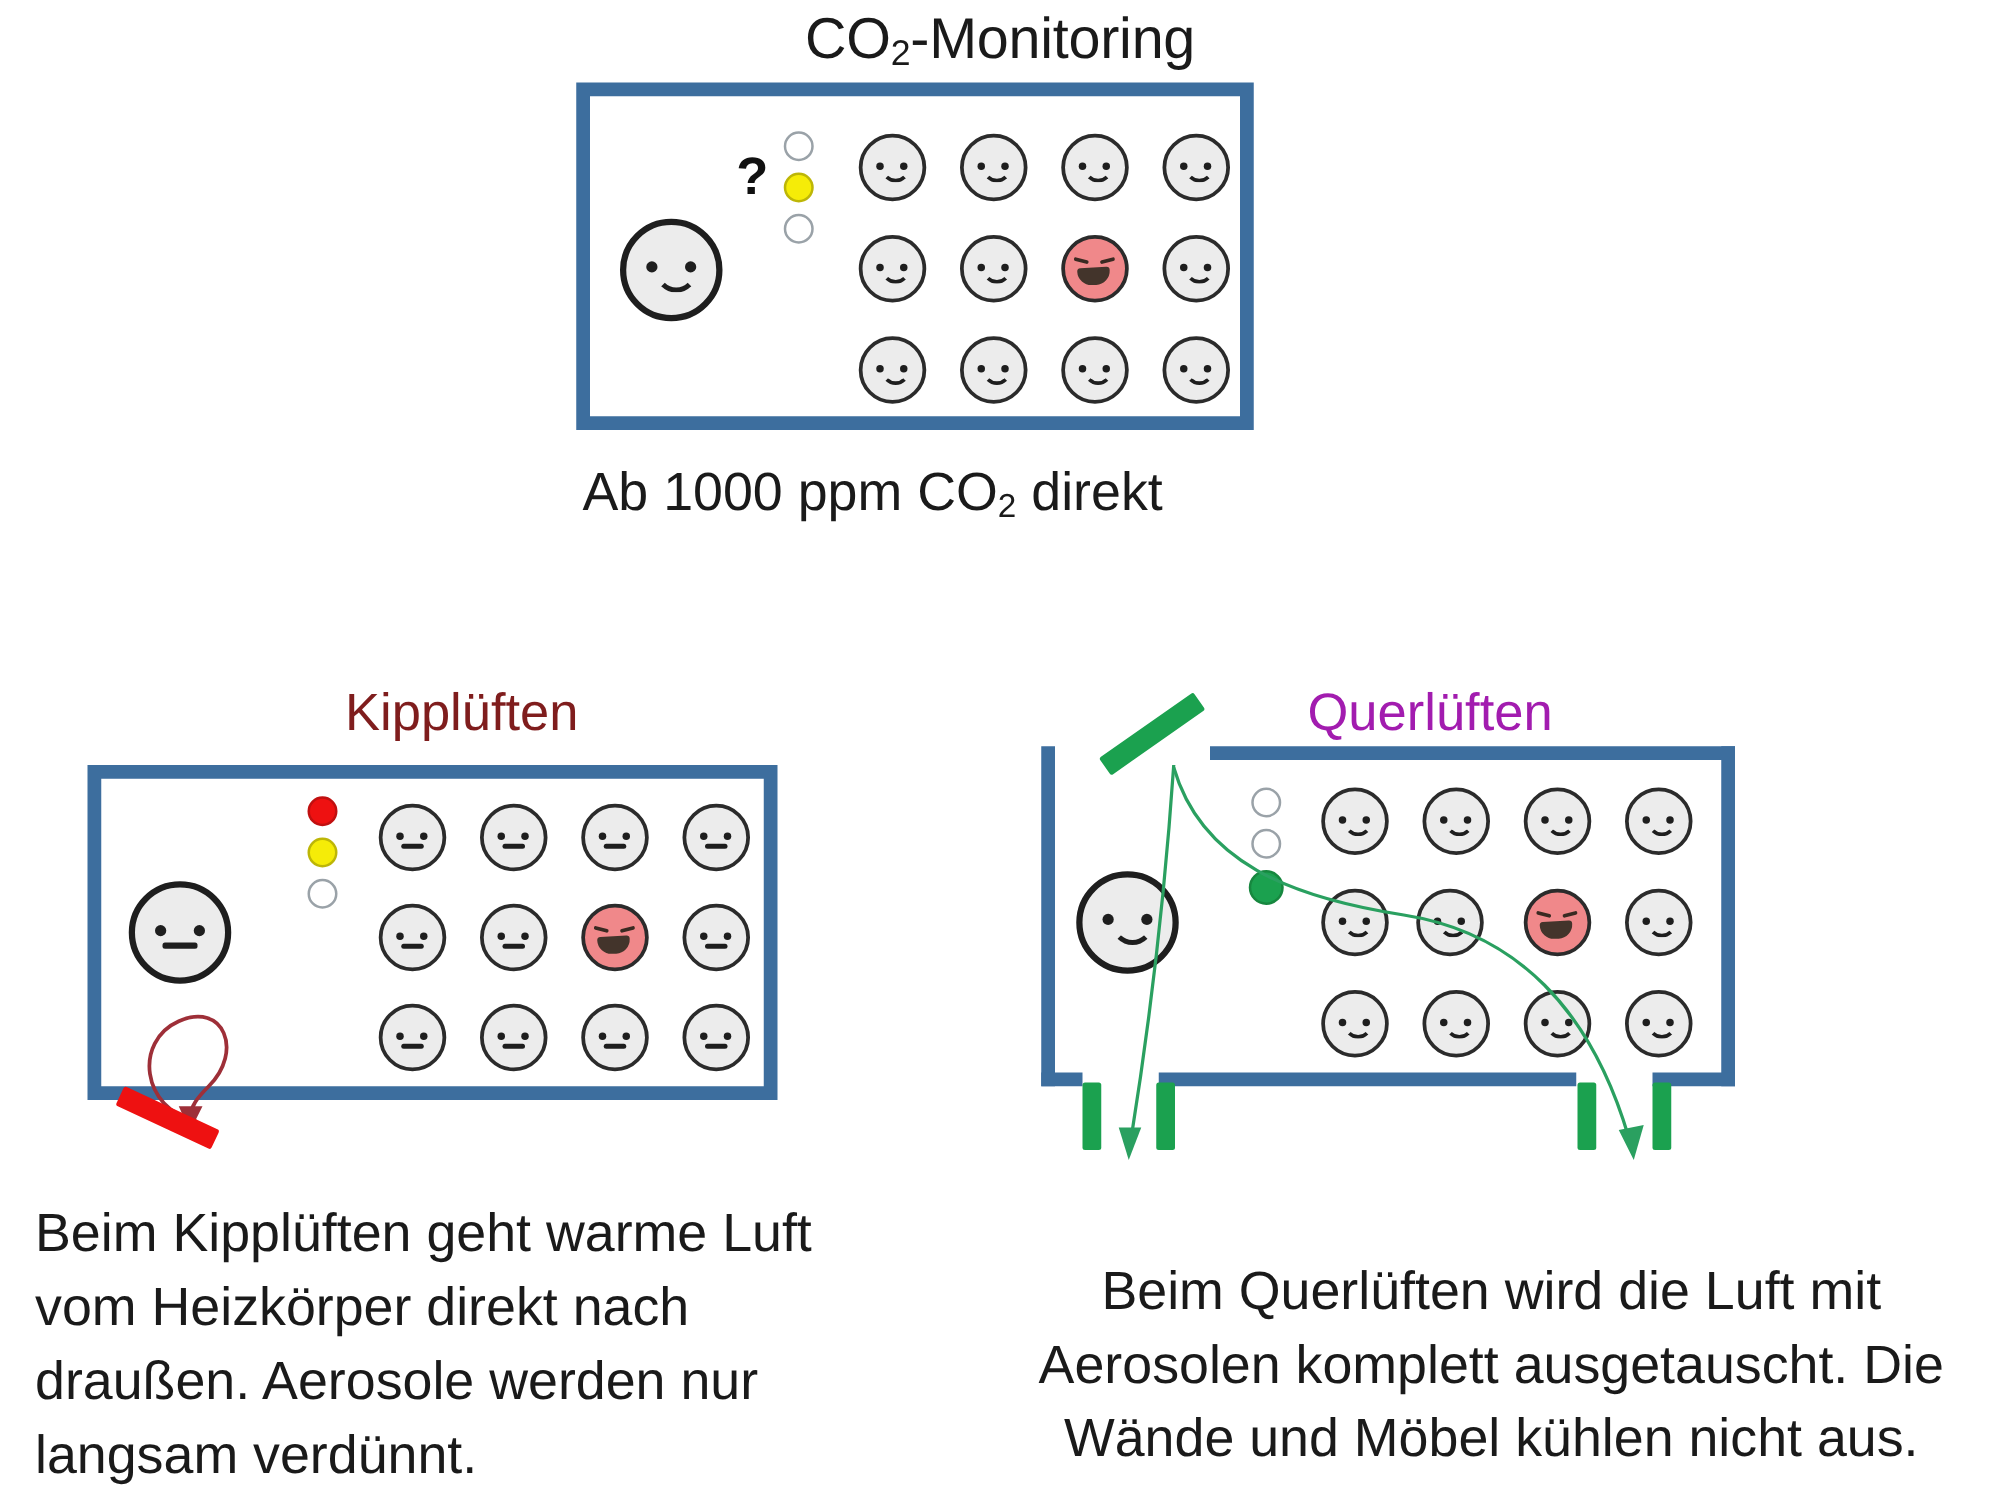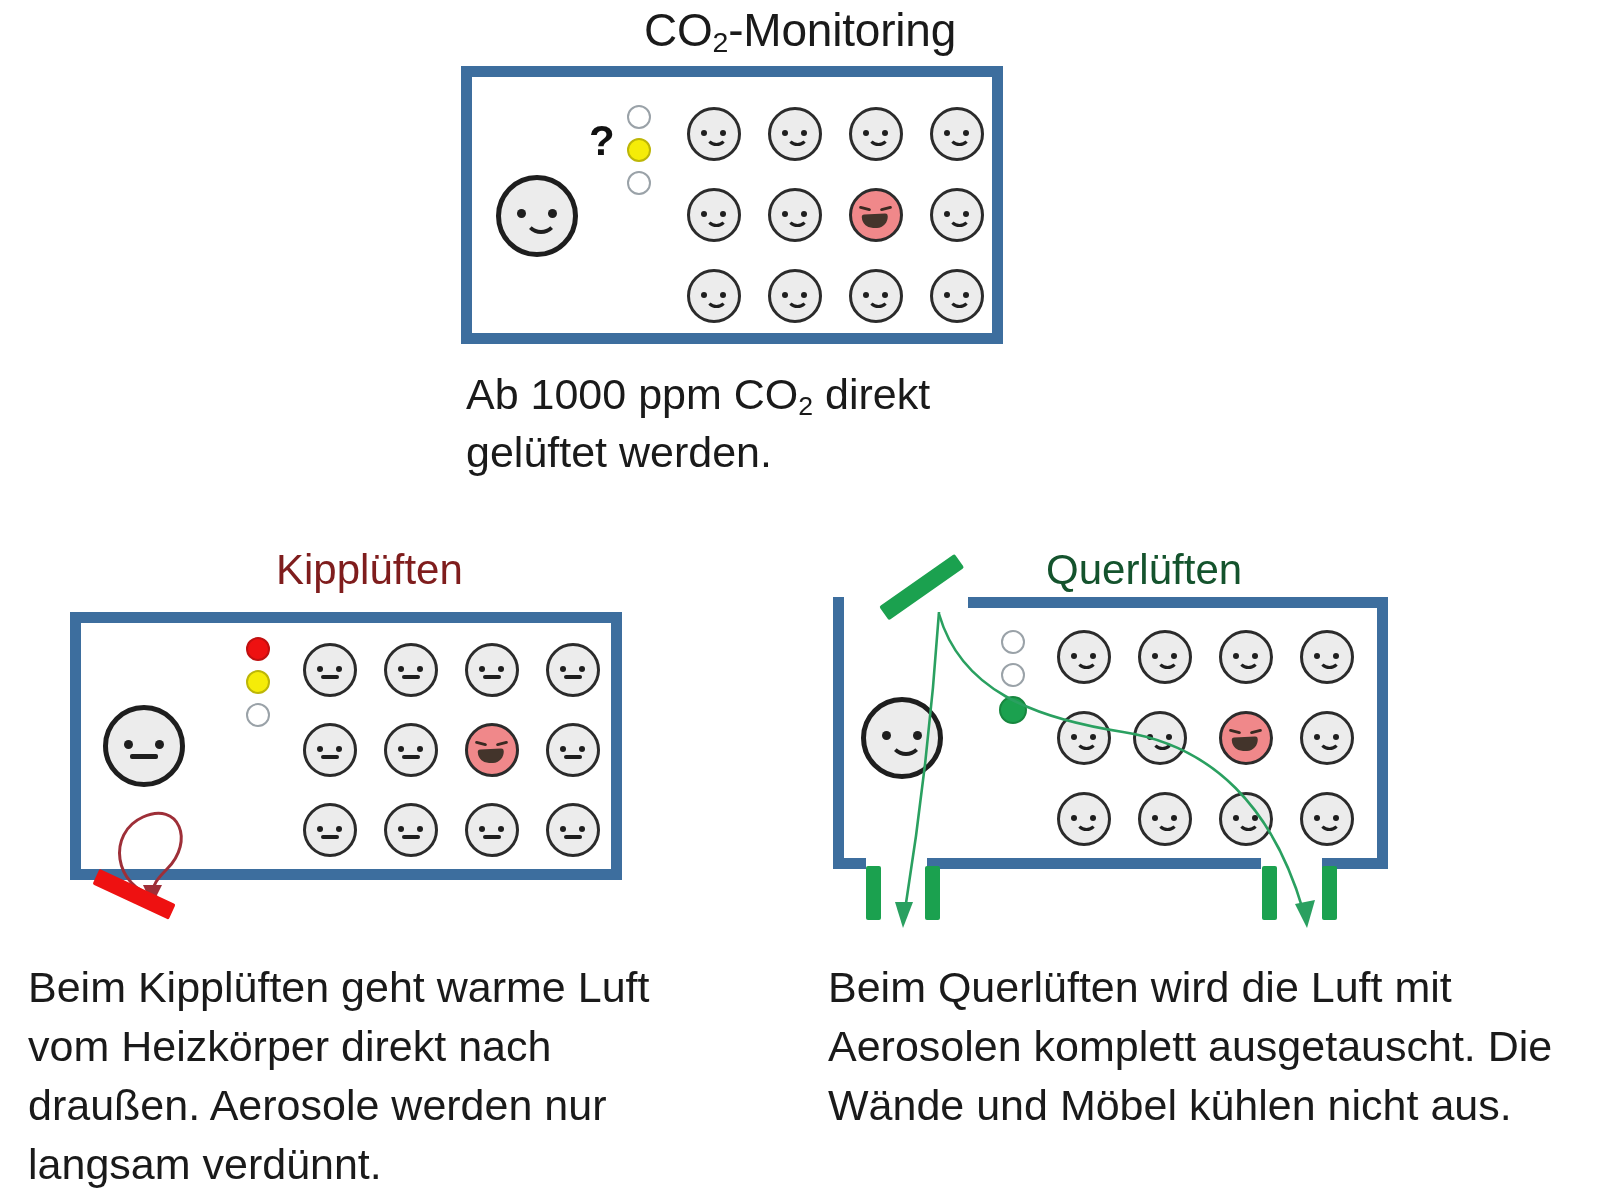--- a/index.html
+++ b/index.html
@@ -40,30 +40,30 @@
   }
   .caption-top sub { font-size: 0.62em; vertical-align: -0.22em; }
 
   .panel-title {
     position: absolute;
     font-size: 42px;
     line-height: 1;
     white-space: nowrap;
   }
   #title-kipp { left: 276px; top: 549px; color: #7f1d1d; }
-  #title-quer { left: 1046px; top: 549px; color: #14532d; }
+  #title-quer { left: 1046px; top: 549px; color: #a21caf; }
 
   .body-text {
     position: absolute;
     font-size: 43px;
     line-height: 1.37;
     color: #1a1a1a;
   }
   #text-kipp { left: 28px; top: 958px; width: 680px; }
-  #text-quer { left: 828px; top: 958px; width: 730px; }
+  #text-quer { left: 828px; top: 1004px; width: 730px; text-align: center; }
 
   
   .room {
     position: absolute;
     box-sizing: border-box;
     background: #ffffff;
   }
 
   #room-top {
     left: 461px; top: 66px; width: 542px; height: 278px;
@@ -264,21 +264,20 @@
   </div>
   <div class="face small" style="left:458px; top:192px;">
     <div class="eye" style="left:11px; top:20px;"></div>
     <div class="eye" style="left:30px; top:20px;"></div>
     <div class="mouth-smile" style="left:15px; top:24px;"></div>
   </div>
 </div>
 
 <div class="caption-top">
   <span>Ab 1000 ppm CO</span><sub>2</sub><span> direkt</span><br>
-  <span>gelüftet werden.</span>
 </div>
 
 <div class="panel-title" id="title-kipp">Kipplüften</div>
 
 <div class="room" id="room-kipp">
 
   <div class="face big" style="left:22px; top:82px;">
     <div class="eye" style="left:16px; top:30px;"></div>
     <div class="eye" style="left:47px; top:30px;"></div>
     <div class="mouth-flat" style="left:22px; top:44px;"></div>

